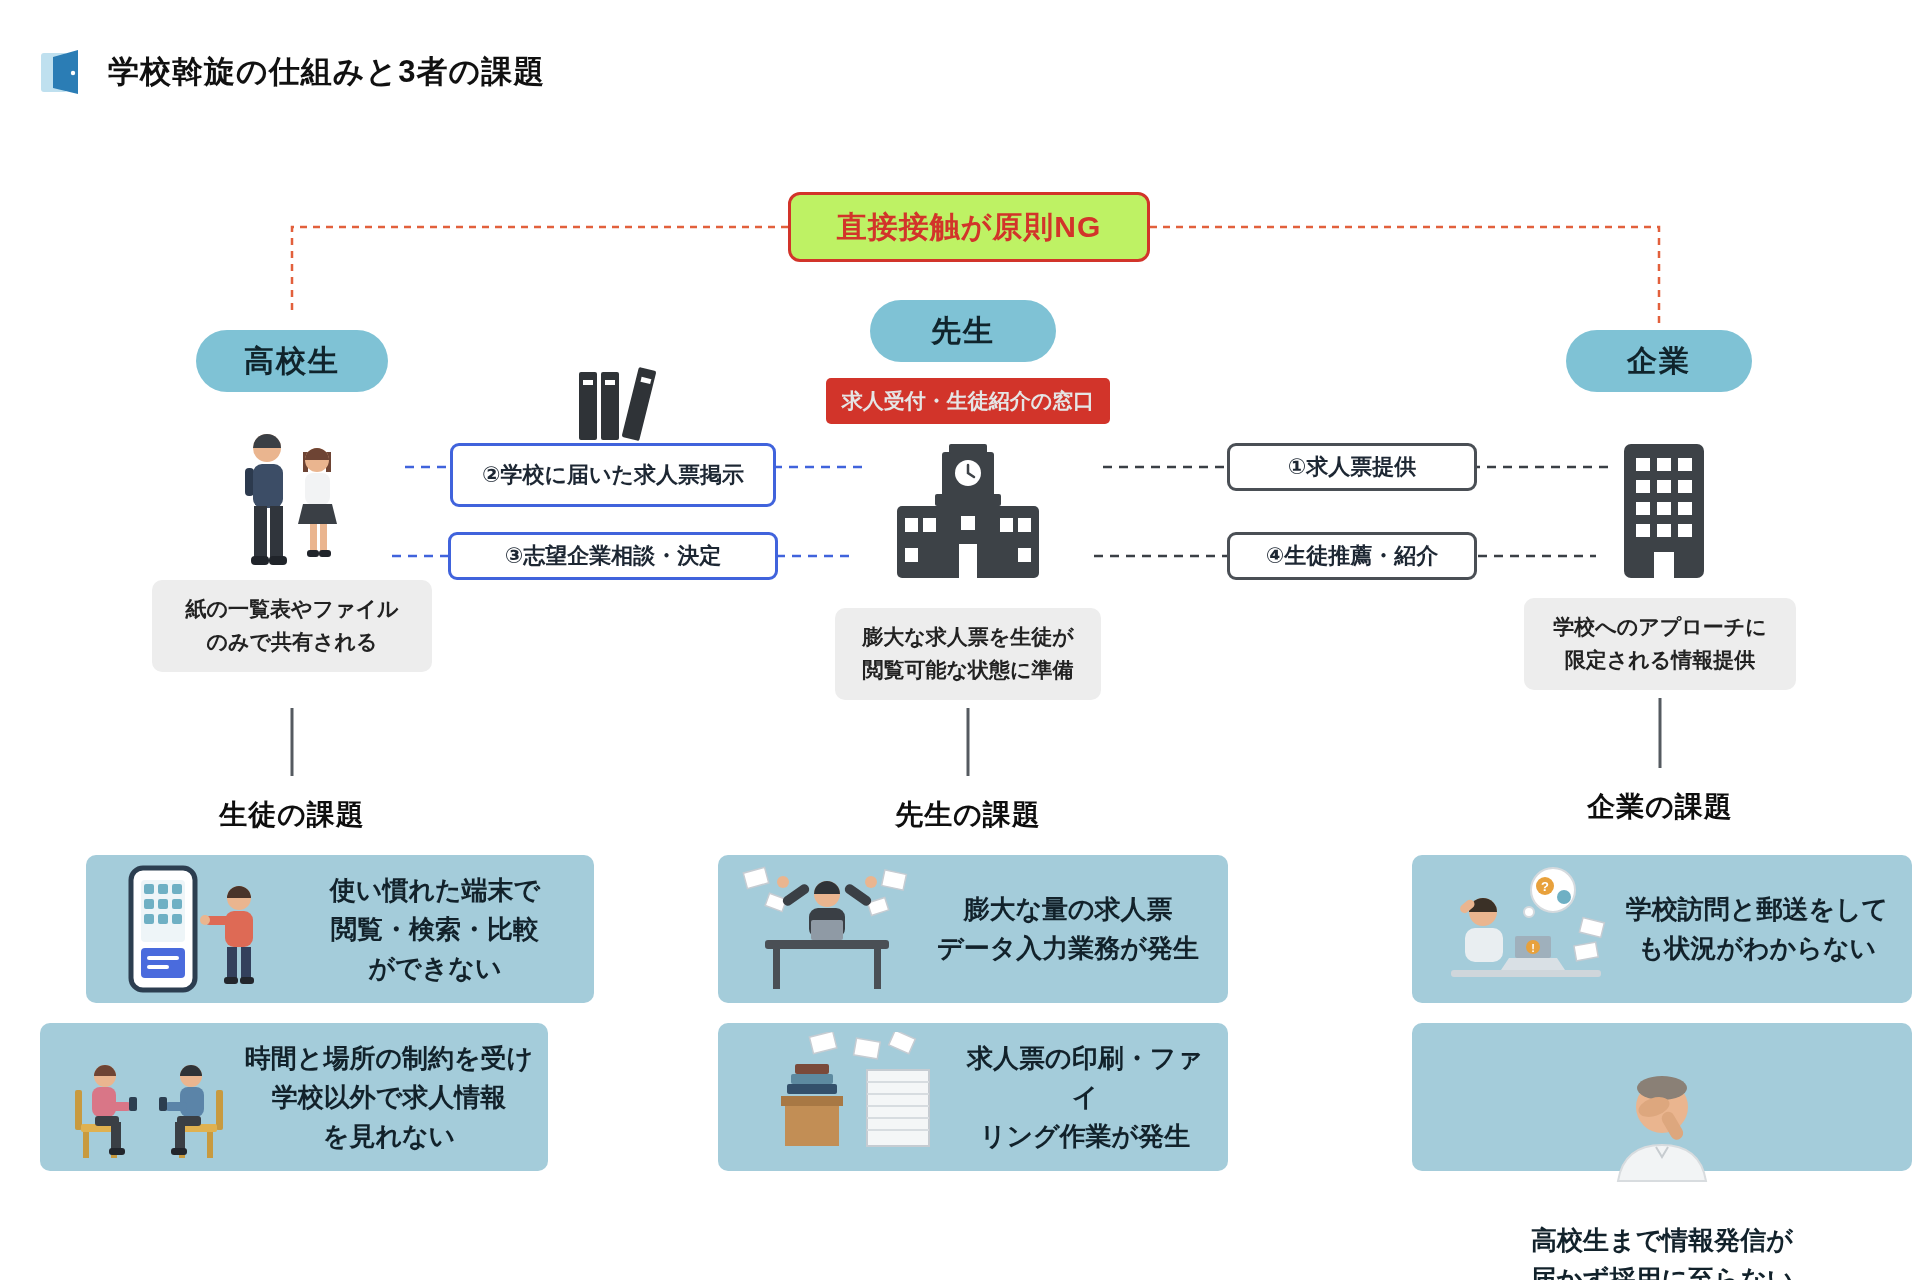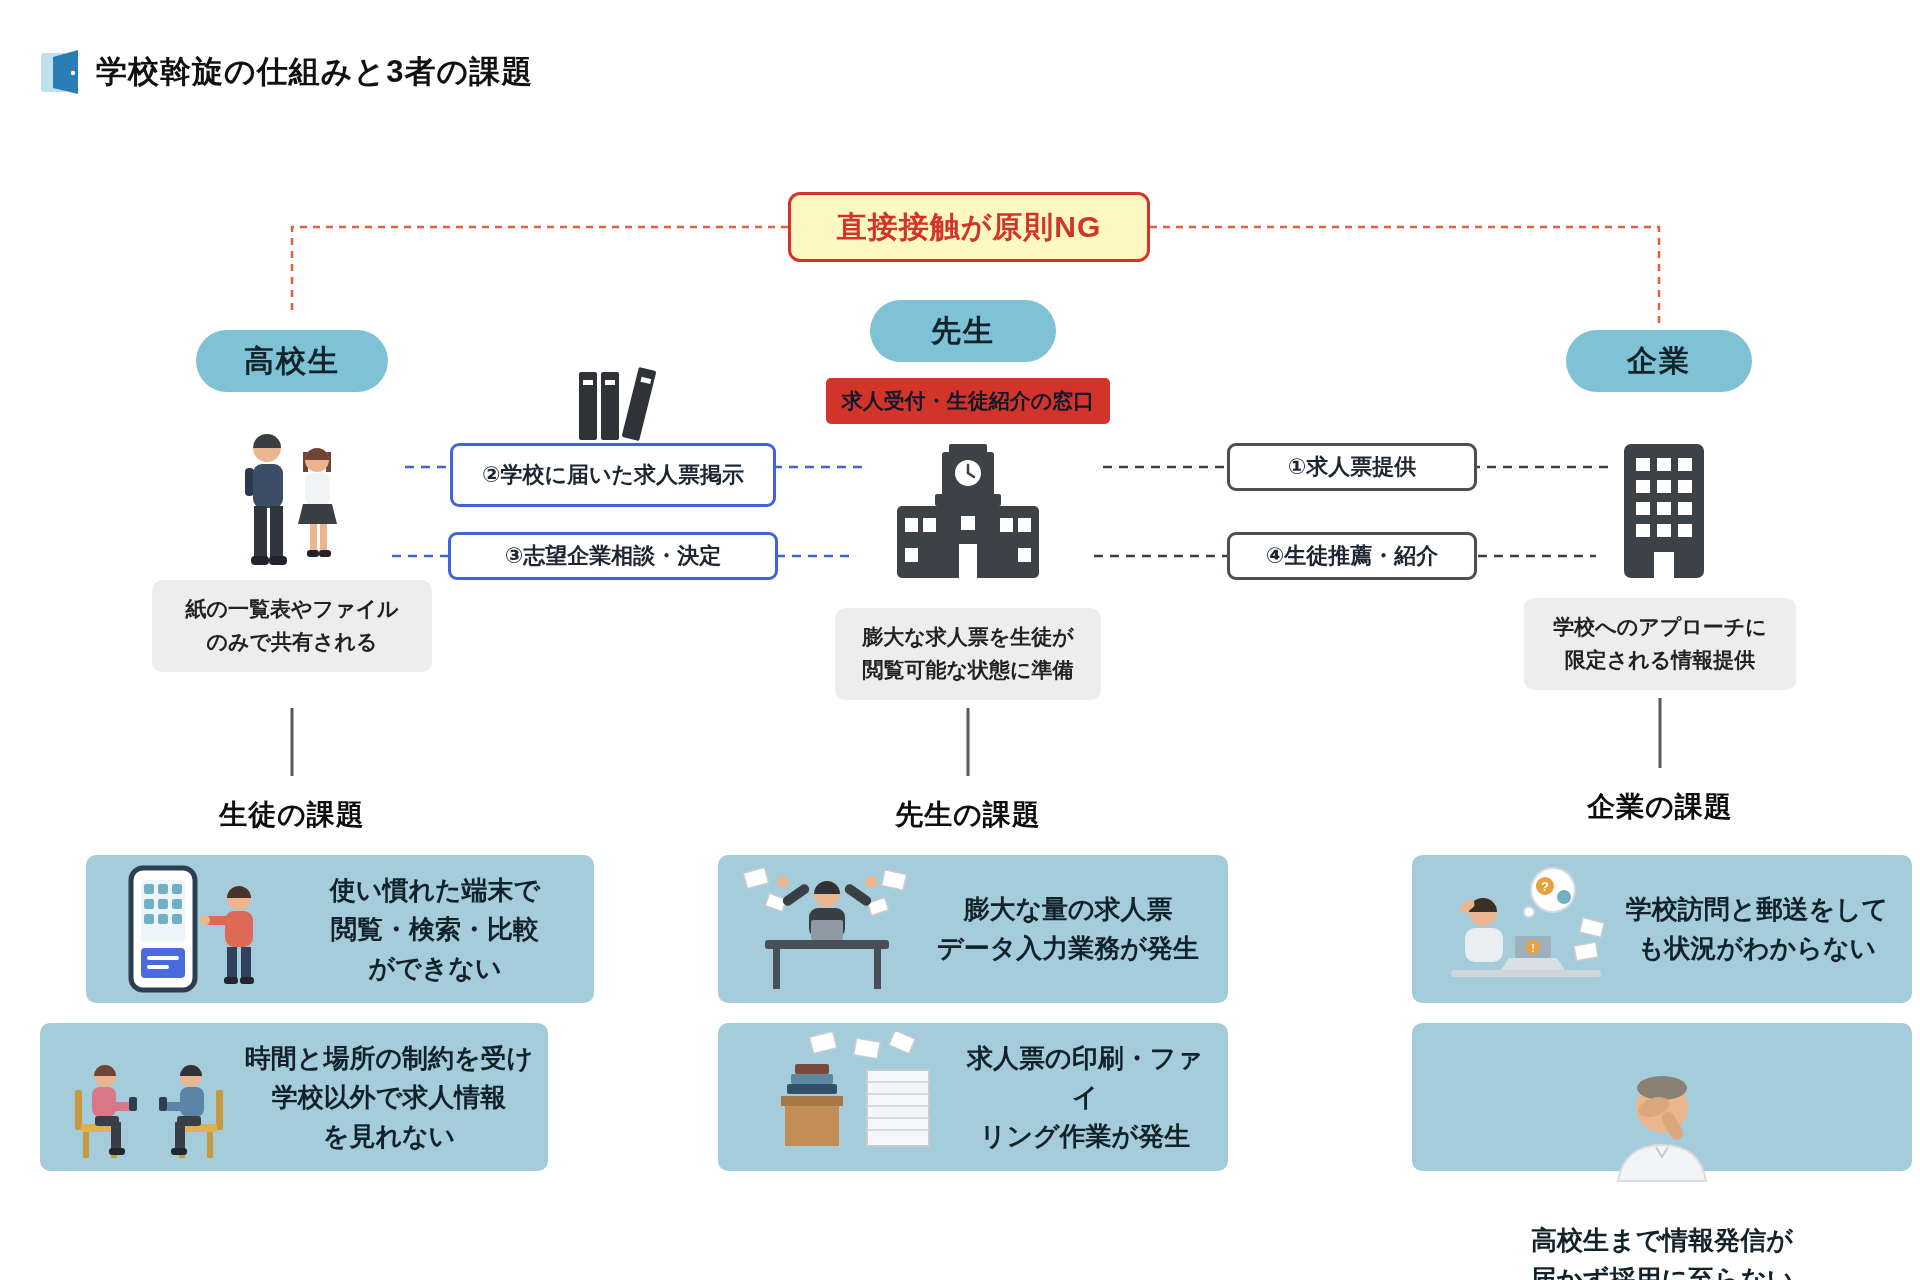--- a/index.html
+++ b/index.html
@@ -5,44 +5,44 @@
   * { margin:0; padding:0; box-sizing:border-box; }
   html,body { background:#fff; }
   body {
     font-family:"Liberation Sans","DejaVu Sans",sans-serif;
     color:#1a1a1a;
   }
   .canvas { position:relative; width:1920px; height:1280px; background:#fff; overflow:hidden; }
   .abs { position:absolute; }
 
   
-  .header { left:40px; top:48px; display:flex; align-items:center; gap:16px; }
+  .header { left:40px; top:48px; display:flex; align-items:center; gap:28px; }
   .page-title { font-size:31px; font-weight:bold; color:#111; letter-spacing:1px; }
 
   
   .connectors { position:absolute; left:0; top:0; z-index:1; pointer-events:none; }
   .connectors path { fill:none; }
   .connectors .orange { stroke:var(--accent-orange,#e2603c); stroke-width:2.5; stroke-dasharray:7 6; }
   .connectors .blue   { stroke:var(--accent-blue,#4063dc); stroke-width:2.5; stroke-dasharray:9 7; }
   .connectors .dark   { stroke:#3a3f45; stroke-width:2.5; stroke-dasharray:9 7; }
   .connectors .gray   { stroke:#555a60; stroke-width:3; }
 
   
   .ng-box {
-    border:3px solid var(--accent-red,#d2342a); border-radius:12px; background:#fef9c3;
+    border:3px solid var(--accent-red,#d2342a); border-radius:12px; background:#bef264;
     color:var(--accent-red,#d2342a); font-weight:bold; font-size:30px;
     display:flex; align-items:center; justify-content:center; z-index:3; letter-spacing:1px;
   }
   .pill {
     background:var(--teal-pill,#7fc2d5); border-radius:40px; z-index:3;
     display:flex; align-items:center; justify-content:center;
     font-weight:bold; font-size:30px; color:#10242c; letter-spacing:2px;
   }
   .red-tag {
-    background:var(--accent-red,#d2342a); color:#0f172a; font-weight:bold; font-size:21px;
+    background:var(--accent-red,#d2342a); color:#e5e5e5; font-weight:bold; font-size:21px;
     display:flex; align-items:center; justify-content:center; border-radius:5px; z-index:3;
   }
   .flow-box {
     background:#fff; border-radius:9px; z-index:4;
     display:flex; align-items:center; justify-content:center;
     font-weight:bold; font-size:22px; color:#1d2733;
   }
   .flow-blue { border:3px solid var(--accent-blue,#4063dc); }
   .flow-dark { border:3px solid #4a4f55; }
   .note {

